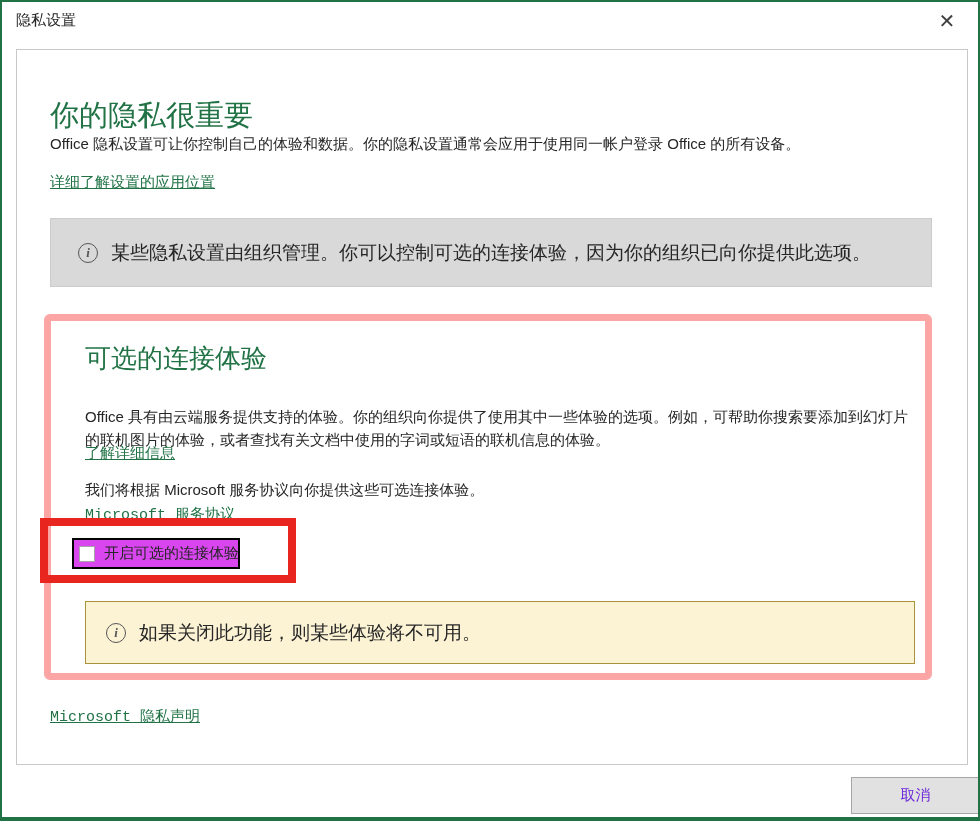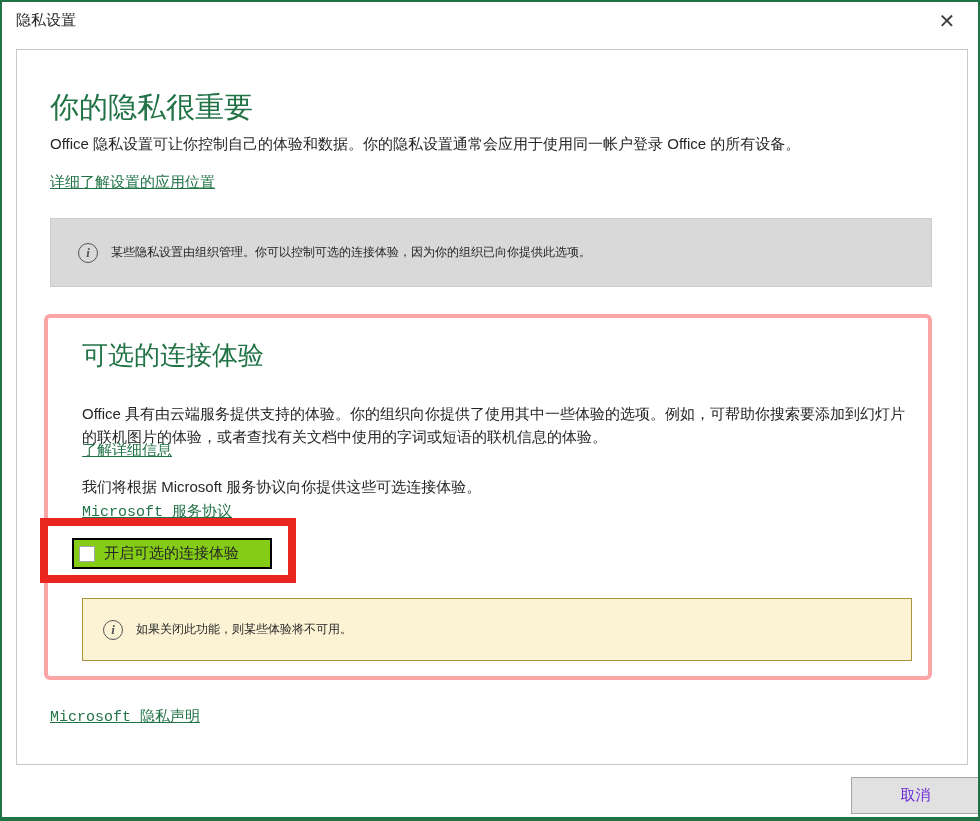--- a/index.html
+++ b/index.html
@@ -29,21 +29,21 @@
   }
 
   .content-panel {
     position: absolute; left: 14px; top: 47px;
     width: 952px; height: 716px;
     border: 1px solid #c8c8c8;
     background: #ffffff;
   }
 
   .h1 {
-    position: absolute; left: 48px; top: 86px;
+    position: absolute; left: 48px; top: 94px;
     font-size: 29px; font-weight: 400; color: #217346;
   }
 
   .p1 {
     position: absolute; left: 48px; top: 131px;
     width: 880px; font-size: 15px; line-height: 21px; color: #262626;
   }
 
   a.green-link {
     color: #217346; text-decoration: underline;
@@ -63,26 +63,26 @@
     flex: 0 0 auto;
     width: 20px; height: 20px;
     border: 1.5px solid #555555; border-radius: 50%;
     display: inline-flex; align-items: center; justify-content: center;
     font-family: "Liberation Serif", serif;
     font-style: italic; font-weight: bold;
     font-size: 13px; color: #555555;
     margin-right: 13px;
   }
 
-  .notice-text { font-size: 12px; color: #262626; }
+  .notice-text { font-size: 19px; color: #262626; }
 
   .section-box {
     position: absolute; left: 42px; top: 312px;
     width: 888px; height: 366px;
-    border: 4px solid #fca5a5; border-radius: 6px;
+    border: 7px solid #fca5a5; border-radius: 6px;
     background: #ffffff;
   }
 
   .h2 {
     position: absolute; left: 34px; top: 20px;
     font-size: 26px; font-weight: 400; color: #217346;
   }
 
   .p2 {
     position: absolute; left: 34px; top: 60px;
@@ -100,23 +100,23 @@
   .highlight-annotation {
     position: absolute; left: 38px; top: 516px;
     width: 256px; height: 65px;
     border: 8px solid #e8251f;
     z-index: 5;
     pointer-events: none;
   }
 
   .checkbox-outline {
     position: absolute; left: 70px; top: 536px;
-    width: 200px; height: 31px;
+    width: 168px; height: 31px;
     border: 2px solid #000000;
-    background: #84cc16;
+    background: #d946ef;
     display: flex; align-items: center;
     padding-left: 5px;
     z-index: 4;
   }
 
   .checkbox {
     width: 16px; height: 16px;
     border: 1px solid #a6a6a6; background: #ffffff;
     display: inline-block; cursor: pointer;
     flex: 0 0 auto;

